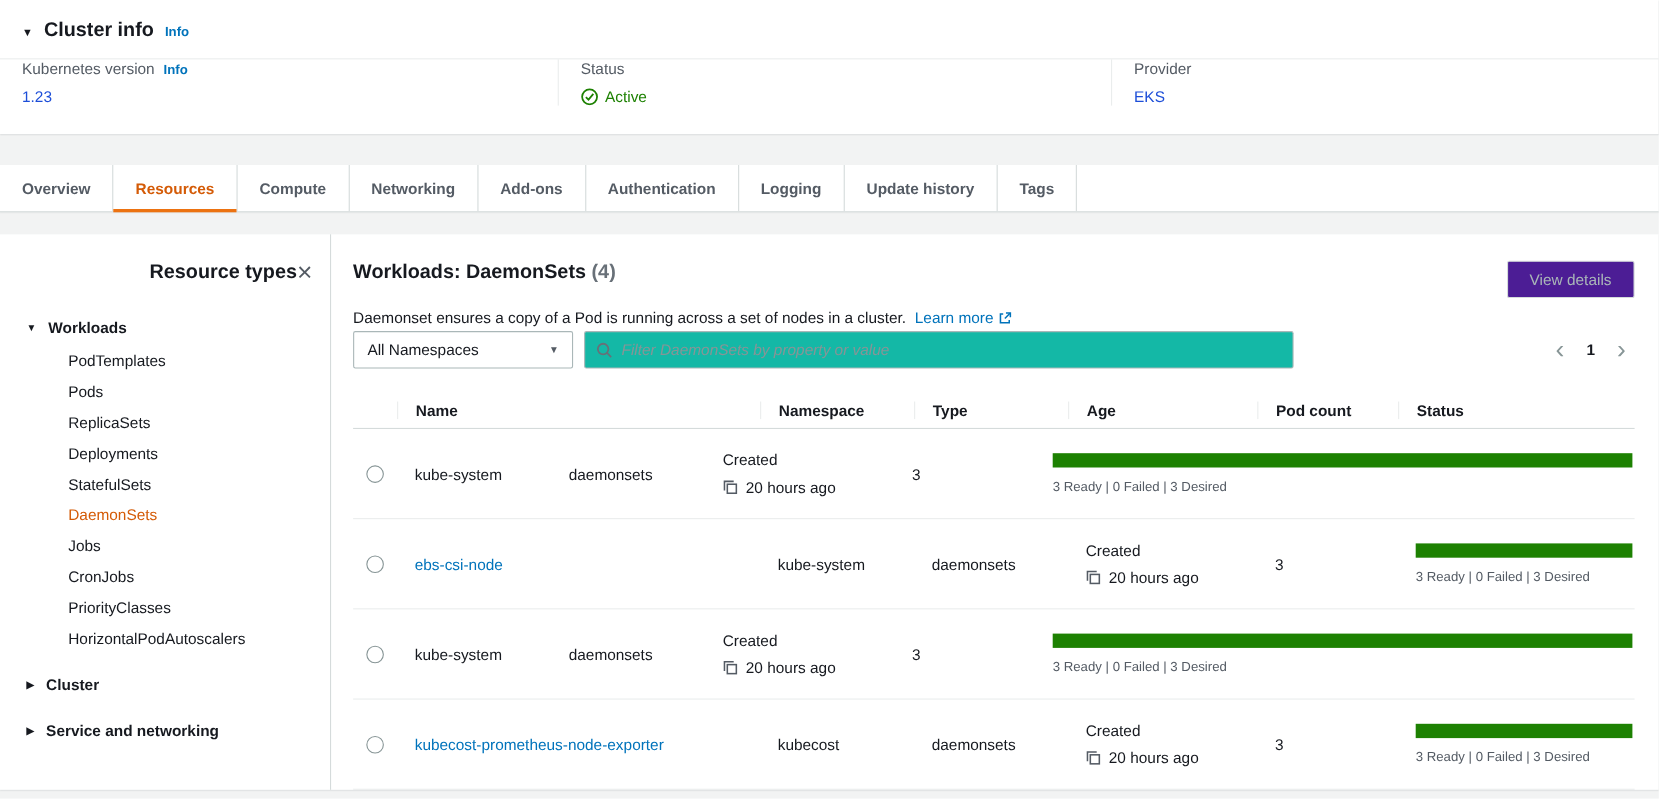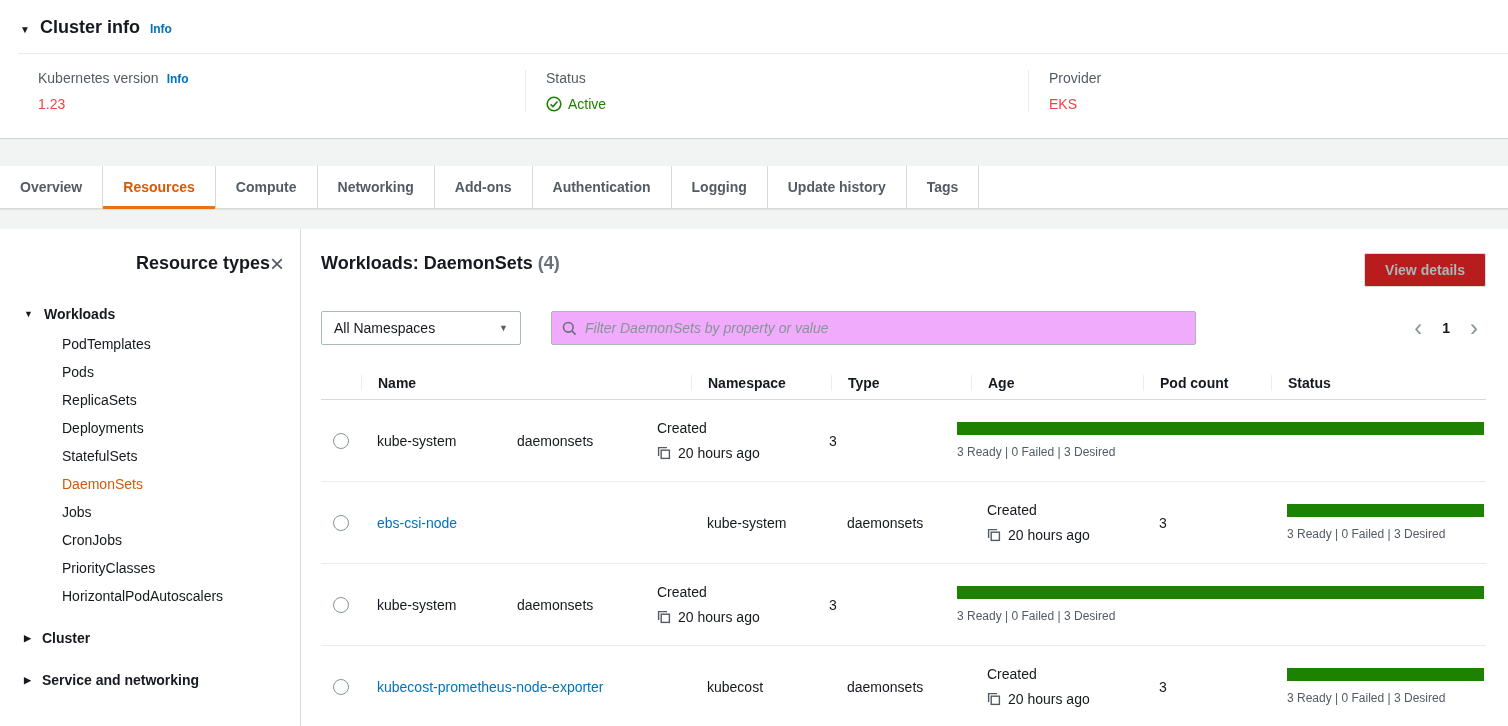--- a/index.html
+++ b/index.html
@@ -12,27 +12,27 @@
     font-size:14px;
   }
   .panel { background:#fff; box-shadow:0 1px 1px rgba(0,28,36,.12); }
 
   
   .cluster-panel { width:100%; }
   .panel-header { display:flex; align-items:baseline; gap:10px; padding:17px 20px 15px; }
   .caret-btn { font-size:10px; color:#16191f; cursor:pointer; }
   .panel-title { font-size:18px; font-weight:700; }
   .info-link { color:#0073bb; font-size:12px; font-weight:700; text-decoration:none; cursor:pointer; }
-  .panel-body { display:flex; border-top:1px solid #eaeded; padding:16px 0 26px;margin-left:18px; }
+  .panel-body { display:flex; border-top:1px solid #eaeded; padding:0 0 26px; }
   .field { padding:0 20px; }
   .field-1 { width:507px; }
   .field-2 { width:503px; border-left:1px solid #eaeded; }
   .field-3 { flex:1; border-left:1px solid #eaeded; }
   .field-label { color:#545b64; font-size:14px; margin-bottom:10px; display:flex; align-items:baseline; gap:8px; }
-  .field-value { font-size:14px; color:#ef4444; }
+  .field-value { font-size:14px; color:#1d4ed8; }
   .status-value { display:flex; align-items:center; gap:6px; color:#1d8102; }
 
   
   .tabs { margin-top:28px; background:#fff; border-bottom:1px solid #d5dbdb; display:flex; box-shadow:0 1px 1px rgba(0,28,36,.08); }
   .tab {
     position:relative; padding:13px 20px; font-size:14px; font-weight:700;
     color:#545b64; border-right:1px solid #d5dbdb; cursor:pointer; white-space:nowrap;
   }
   .tab.active { color:#d45b07; }
   .tab.active::after {
@@ -54,34 +54,34 @@
   .tree-item { padding:6px 0 6px 42px; font-size:14px; color:#16191f; cursor:pointer; }
   .tree-item.selected { color:#d45b07; }
   .tree-group.spaced { margin-top:14px; }
 
   
   .main { flex:1; padding:24px 22px 0 20px; min-width:0; }
   .main-header { display:flex; justify-content:space-between; align-items:flex-start; }
   .main-title { font-size:18px; font-weight:700; }
   .main-title .count { color:#687078; }
   .view-details-btn {
-    background:#b91c1c; border:1px solid #d5dbdb; border-radius:2px; color:#aab7b8;
-    font-family:"Liberation Sans", sans-serif; font-size:14px; font-weight:700; padding:8px 20px; cursor:not-allowed;
+    background:#4c1d95; border:1px solid #d5dbdb; border-radius:2px; color:#aab7b8;
+    font-family:"Liberation Sans", sans-serif; font-size:14px; font-weight:400; padding:8px 20px; cursor:not-allowed;
   }
   .description { margin-top:10px; font-size:14px; color:#16191f; }
   .learn-more { color:#0073bb; text-decoration:none; cursor:pointer; display:inline-flex; align-items:center; gap:4px; margin-left:4px; }
 
-  .filter-row { display:flex; align-items:center; margin-top:24px; gap:30px; }
+  .filter-row { display:flex; align-items:center; margin-top:4px; gap:10px; }
   .namespace-select {
     width:200px; height:34px; border:1px solid #aab7b8; border-radius:2px; background:#fff;
     display:flex; align-items:center; justify-content:space-between; padding:0 12px; cursor:pointer; font-size:14px;
   }
   .select-caret { font-size:9px; color:#545b64; }
   .search-box {
-    width:645px; height:34px; border:1px solid #aab7b8; border-radius:2px; background:#f0abfc;
+    width:645px; height:34px; border:1px solid #aab7b8; border-radius:2px; background:#14b8a6;
     display:flex; align-items:center; gap:8px; padding:0 10px;
   }
   .search-box input {
     border:none; outline:none; flex:1; font-size:14px; font-family:"Liberation Sans", sans-serif; color:#16191f; background:transparent;
   }
   .search-box input::placeholder { color:#879596; font-style:italic; }
   .pagination { margin-left:auto; display:flex; align-items:center; gap:20px; padding-right:8px; }
   .page-chevron { font-size:24px; line-height:20px; color:#879596; cursor:pointer; }
   .page-number { font-size:14px; font-weight:700; color:#16191f; cursor:pointer; }
 
@@ -204,20 +204,33 @@
 
   <main class="main">
     <div class="main-header">
       <h2 class="main-title">
         <span>Workloads: DaemonSets</span>
         <span class="count">(4)</span>
       </h2>
       <button class="view-details-btn">View details</button>
     </div>
 
+    <div class="description">
+      <span>Daemonset ensures a copy of a Pod is running across a set of nodes in a cluster.</span>
+      <a class="learn-more">
+        <span>Learn more</span>
+        <span style="display:inline-flex;">
+          <svg width="13" height="13" viewBox="0 0 13 13">
+              <path d="M5 2.5 H2.5 V10.5 H10.5 V8" fill="none" stroke="#0073bb" stroke-width="1.4"></path>
+              <path d="M7.5 1.5 H11.5 V5.5" fill="none" stroke="#0073bb" stroke-width="1.4"></path>
+              <path d="M11.2 1.8 L6.5 6.5" fill="none" stroke="#0073bb" stroke-width="1.4"></path>
+            </svg>
+        </span>
+      </a>
+    </div>
 
     <div class="filter-row">
       <div class="namespace-select">
         <span>All Namespaces</span>
         <span class="select-caret">▼</span>
       </div>
       <div class="search-box">
         <span style="display:inline-flex;">
           <svg width="15" height="15" viewBox="0 0 15 15">
               <circle cx="6.3" cy="6.3" r="4.8" fill="none" stroke="#687078" stroke-width="1.6"></circle>

